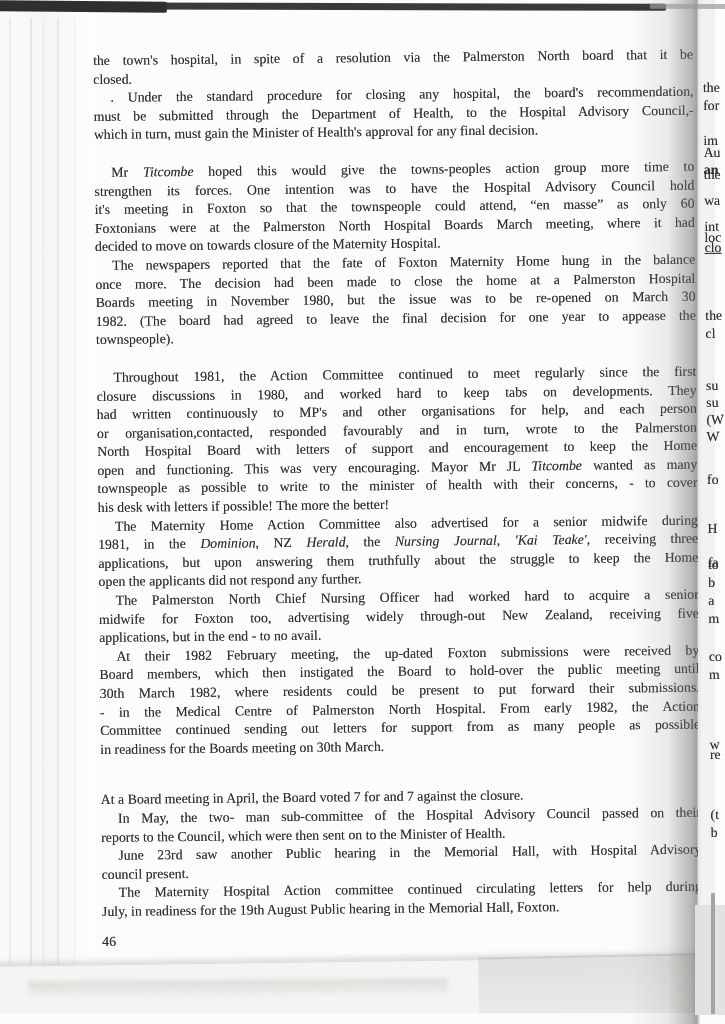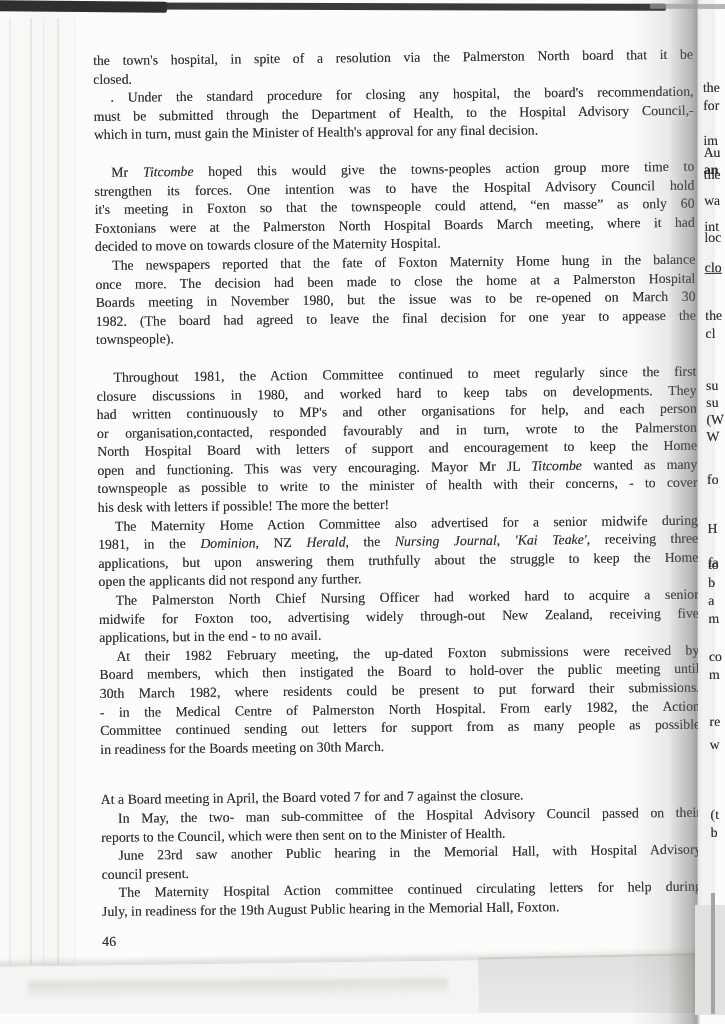--- a/index.html
+++ b/index.html
@@ -198,37 +198,37 @@
     <div class="frag-col">
         <div class="frag" style="top: 80px;">the</div>
         <div class="frag" style="top: 98px;">for</div>
         <div class="frag" style="top: 133px; margin-top: 12px;">Au</div>
         <div class="frag" style="top: 133px;">im</div>
         <div class="frag" style="top: 162px; font-weight: bold;">an</div>
         <div class="frag" style="top: 167px;">the</div>
         <div class="frag" style="top: 185px; margin-top: 8px;">wa</div>
         <div class="frag" style="top: 202px; margin-top: 28px;">loc</div>
         <div class="frag" style="top: 219px;">int</div>
-        <div class="frag" style="top: 260px; text-decoration: underline;">clo</div>
+        <div class="frag" style="top: 240px; text-decoration: underline;">clo</div>
         <div class="frag" style="top: 308px;">the</div>
         <div class="frag" style="top: 326px;">cl</div>
         <div class="frag" style="top: 378px;">su</div>
         <div class="frag" style="top: 395px;">su</div>
         <div class="frag" style="top: 412px;">(W</div>
         <div class="frag" style="top: 429px;">W</div>
         <div class="frag" style="top: 472px;">fo</div>
         <div class="frag" style="top: 521px;">H</div>
         <div class="frag" style="top: 539px; margin-top: 16px;">fa</div>
         <div class="frag" style="top: 557px; text-align: right;">to</div>
         <div class="frag" style="top: 575px;">b</div>
         <div class="frag" style="top: 593px;">a</div>
         <div class="frag" style="top: 611px;">m</div>
         <div class="frag" style="top: 649px;">co</div>
         <div class="frag" style="top: 667px;">m</div>
-        <div class="frag" style="top: 714px;">re</div>
+        <div class="frag" style="top: 747px;">re</div>
         <div class="frag" style="top: 737px;">w</div>
         <div class="frag" style="top: 807px;">(t</div>
         <div class="frag" style="top: 825px;">b</div>
       </div>
   </div>
   <div class="facing-gray"></div>
   <div class="dark-sliver"></div>
 
   <div class="top-band"></div>
   <div class="top-band2"></div>

